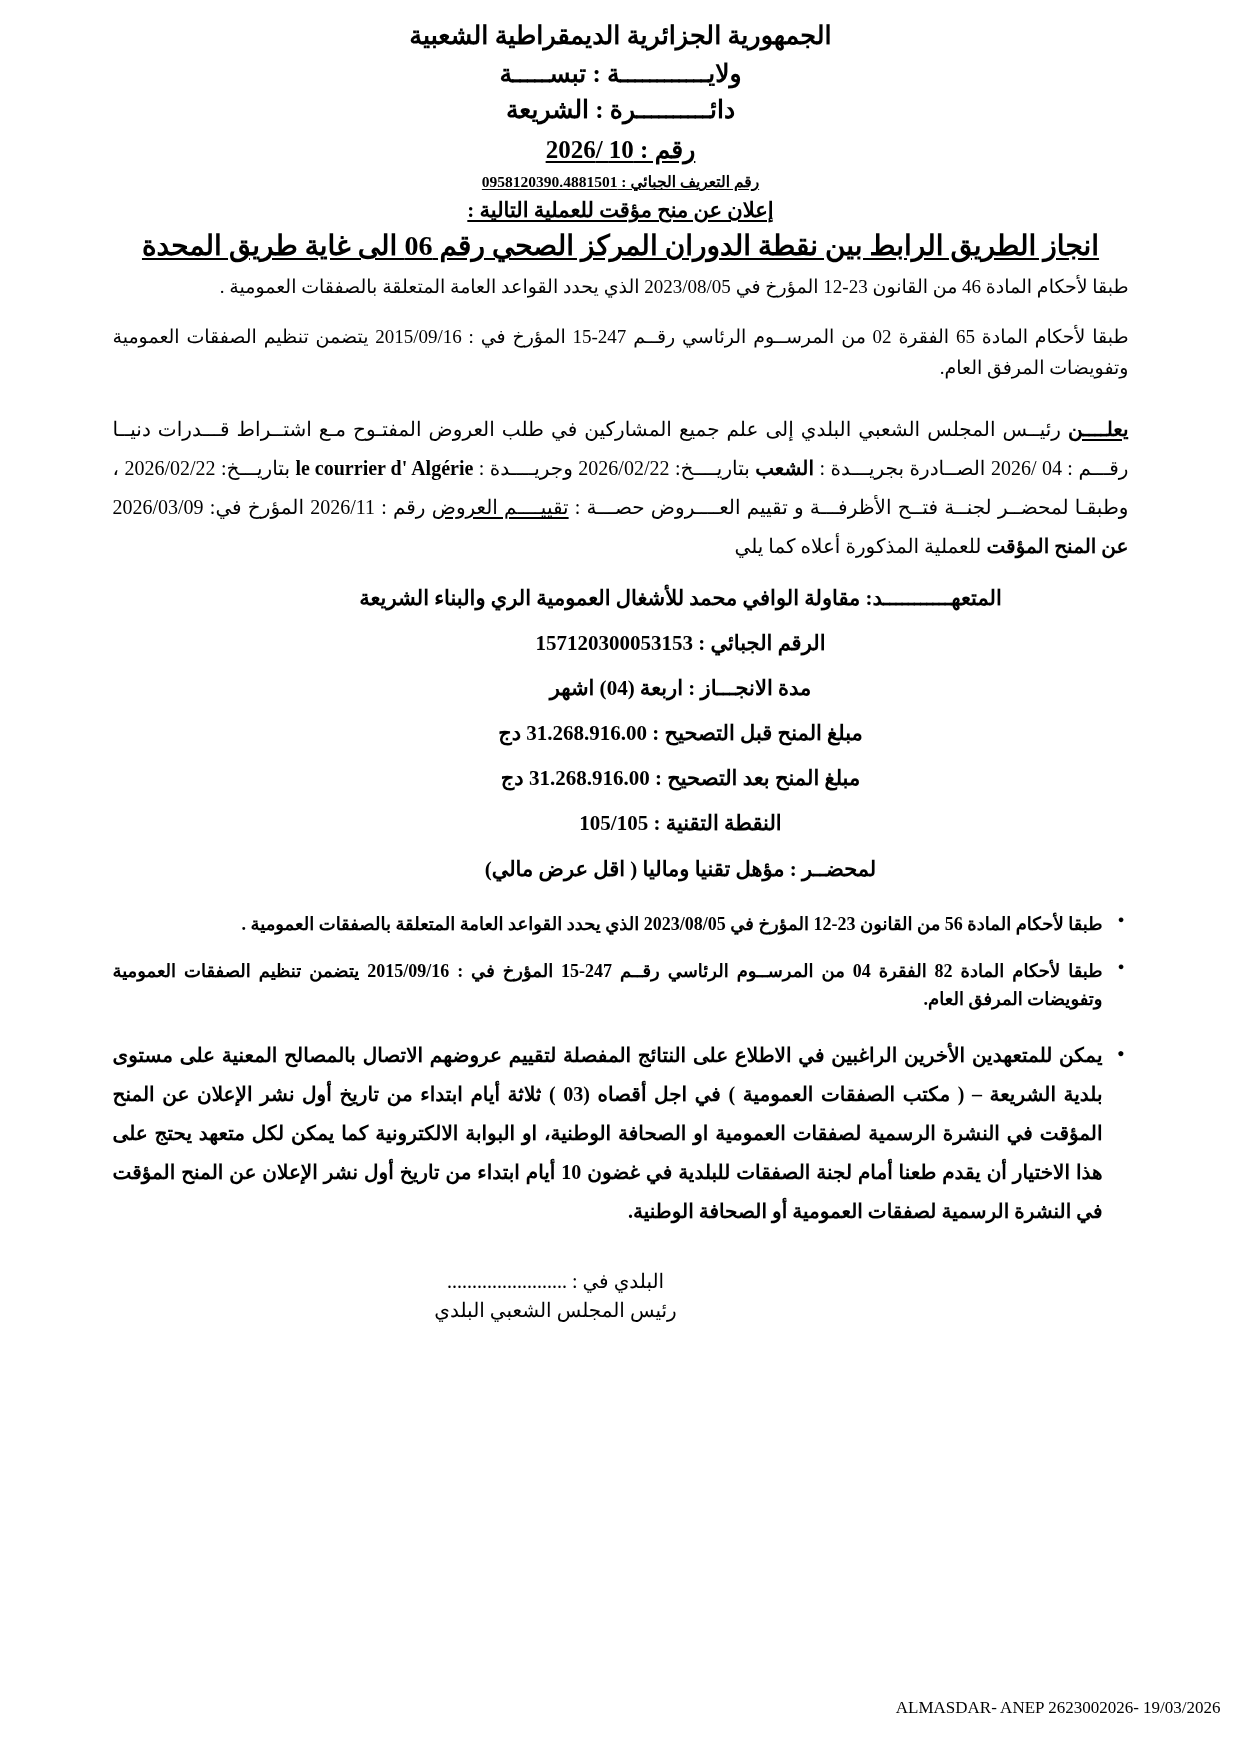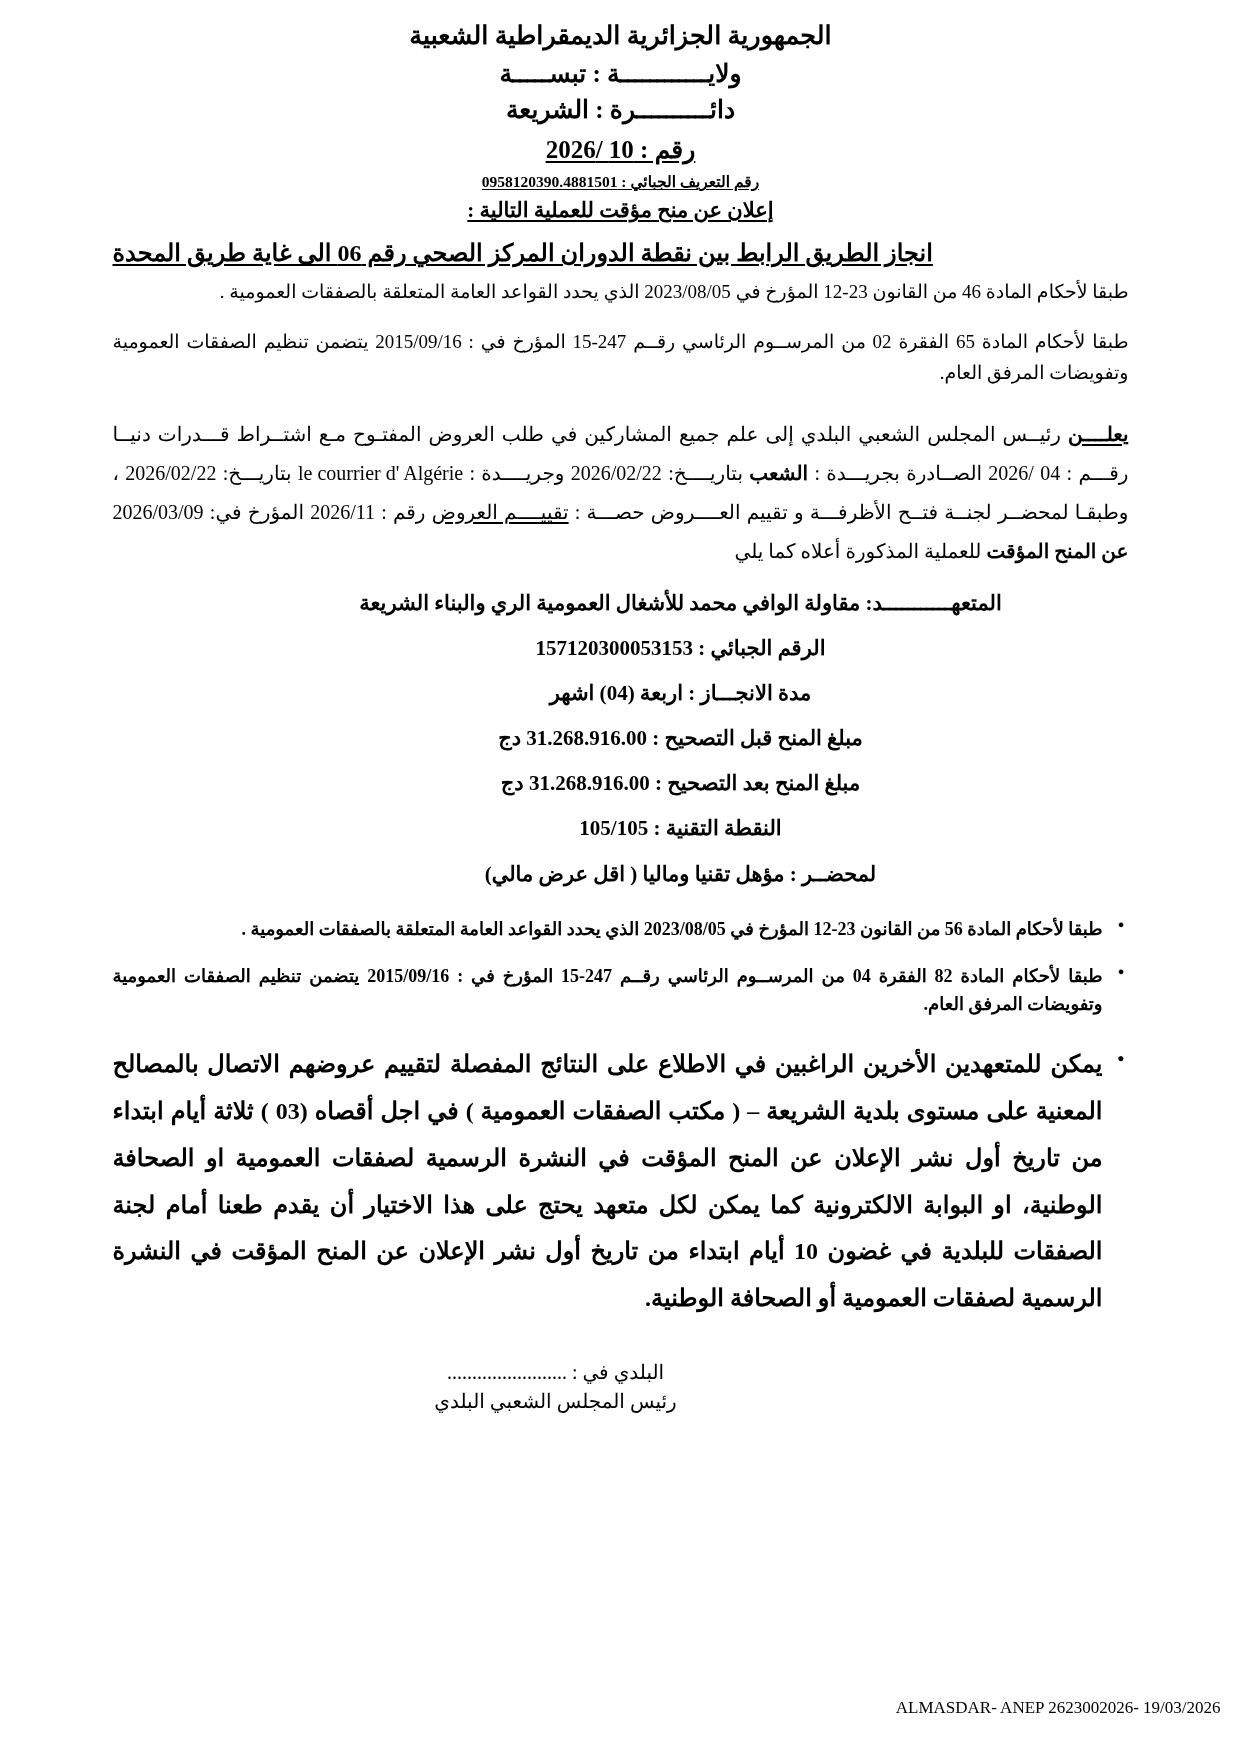--- a/index.html
+++ b/index.html
@@ -66,24 +66,24 @@
     font-weight: bold;
     font-size: 21px;
     margin-top: 7px;
   }
   .announce-line span.u {
     text-decoration: underline;
     text-underline-offset: 3px;
   }
 
   .subject-line {
-    text-align: left;
-    font-weight: bold;
-    font-size: 24px;
-    margin-top: 16px;
+    text-align: center;
+    font-weight: bold;
+    font-size: 28px;
+    margin-top: 6px;
   }
   .subject-line span.u {
     text-decoration: underline;
     text-underline-offset: 3px;
   }
 
   
   .legal {
     font-size: 19px;
     line-height: 1.62;
@@ -95,21 +95,21 @@
   
   .body-par {
     font-size: 20px;
     line-height: 1.95;
     text-align: justify;
     margin-top: 26px;
   }
   .b { font-weight: bold; }
   .u { text-decoration: underline; text-underline-offset: 3px; }
   .fr {
-    font-weight: normal;
+    font-weight: bold;
     direction: ltr;
     unicode-bidi: isolate;
     display: inline-block;
   }
 
   
   .detail-block {
     margin-top: 12px;
   }
   .detail {
@@ -141,21 +141,21 @@
     margin-top: 8px;
   }
   .note::before {
     content: "\25CF";
     position: absolute;
     right: 4px;
     top: 1px;
     font-size: 11px;
   }
   .note.big {
-    font-size: 24px;
+    font-size: 20px;
     line-height: 1.95;
     margin-top: 22px;
   }
   .note.big::before {
     font-size: 12px;
     top: 6px;
   }
 
   
   .sig {

